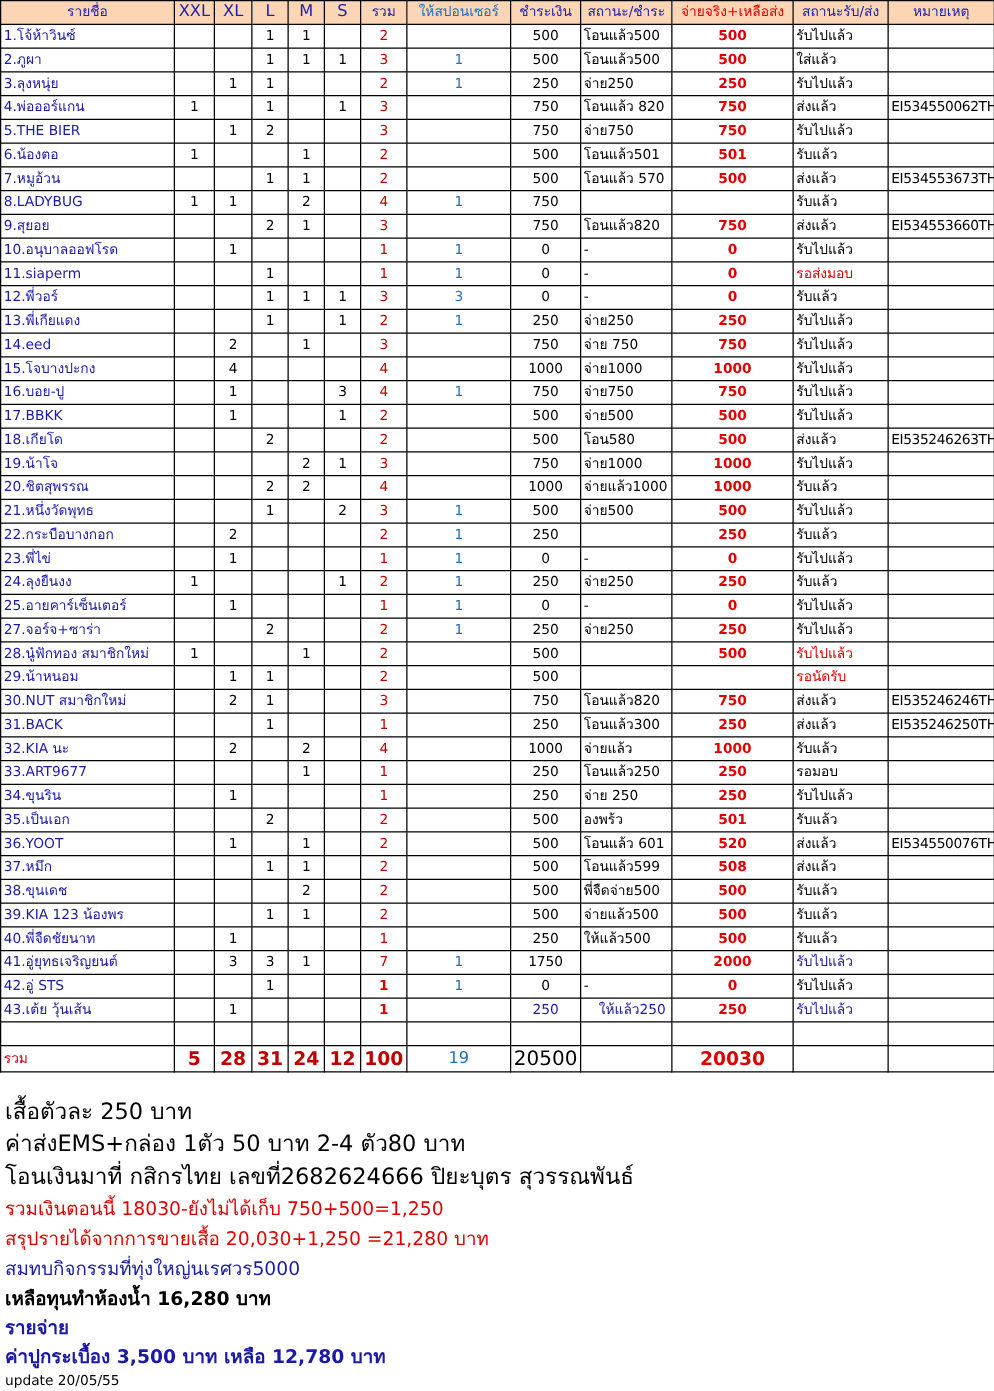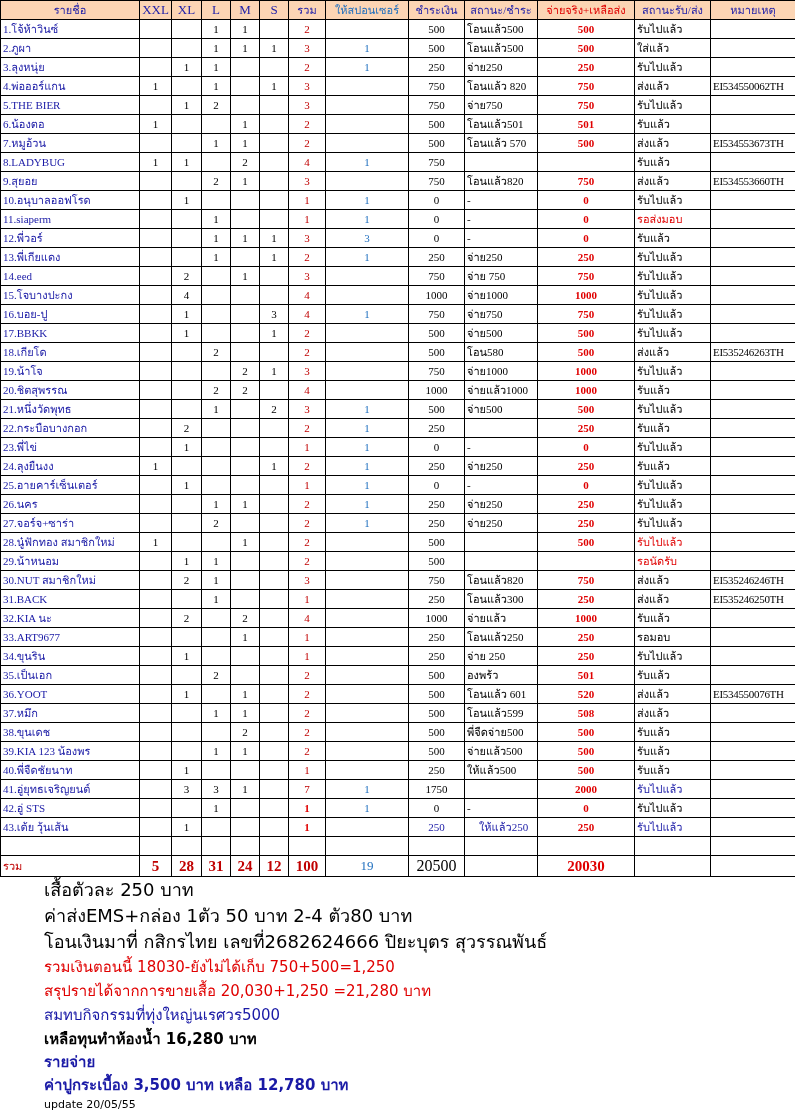--- a/index.html
+++ b/index.html
@@ -1,17 +1,17 @@
 <!DOCTYPE html>
 <html><head>
 <meta charset="utf-8">
 <style>
   html, body { margin:0; padding:0; background:#ffffff; }
   body { width:795px; height:1113px; overflow:hidden; font-family:"DejaVu Sans", sans-serif; }
-  table.sheet { border-collapse:collapse; table-layout:fixed; width:795px; position:absolute; left:0; top:0;font-family:Liberation Serif, serif; }
+  table.sheet { border-collapse:collapse; table-layout:fixed; width:795px; position:absolute; left:0; top:0; }
   table.sheet td, table.sheet th { border:1px solid #000; padding:0 2px; height:18px; line-height:18px; font-size:11px; white-space:nowrap; overflow:hidden; }
   table.sheet th { background:#fcd5b4; font-weight:normal; color:#2222aa; text-align:center; font-size:11px; }
   th.h-red { color:#e00000 !important; }
   th.h-big { font-size:13px !important; }
   td.name { color:#1a1aa6; text-align:left; }
   td.num { text-align:center; font-size:13px; color:#000; }
   td.total { text-align:center; font-size:13px; color:#c00000; }
   td.total.bold { font-weight:bold; color:#e00000; }
   td.sponsor { text-align:center; font-size:13px; color:#1f6fbf; }
   td.paid { text-align:center; font-size:13px; color:#000; }
@@ -23,21 +23,21 @@
   td.recv.red { color:#e00000; }
   td.recv.blue { color:#1a1aa6; }
   td.note { text-align:left; font-size:9.5px; color:#000; letter-spacing:-0.3px; }
   tr.sum td { height:20px; line-height:20px; }
   tr.sum td.sum-label { color:#c00000; font-size:11px; }
   tr.sum td.sum-big { color:#c00000; font-weight:bold; font-size:15px; text-align:center; }
   tr.sum td.sum-sponsor { color:#1f6fbf; font-size:13px; text-align:center; }
   tr.sum td.sum-paid { color:#000; font-size:16px; text-align:center; }
   tr.sum td.sum-actual { color:#e00000; font-weight:bold; font-size:15px; text-align:center; }
   .notes { position:absolute; left:4px; top:877px; width:790px; }
-  .notes div { white-space:nowrap;margin-left:40px; }
+  .notes div { white-space:nowrap; }
   .n1 { font-size:18px; color:#000; line-height:26px; }
   .n2 { font-size:18px; color:#000; line-height:26px; }
   .n3 { font-size:18px; color:#000; line-height:26px; }
   .n4 { font-size:15px; color:#e00000; line-height:24px; }
   .n5 { font-size:15px; color:#e00000; line-height:24px; }
   .n6 { font-size:15px; color:#1a1aa6; line-height:24px; }
   .n7 { font-size:15px; color:#000; font-weight:bold; line-height:24px; }
   .n8 { font-size:15px; color:#1a1aa6; font-weight:bold; line-height:22px; }
   .n9 { font-size:15px; color:#1a1aa6; font-weight:bold; line-height:24px; }
   .n10 { font-size:11px; color:#000; line-height:16px; }
@@ -448,35 +448,20 @@
         <td class="num"></td>
         <td class="total">1</td>
         <td class="sponsor">1</td>
         <td class="paid">0</td>
         <td class="status">-</td>
         <td class="actual">0</td>
         <td class="recv">รับไปแล้ว</td>
         <td class="note"></td>
       </tr>
       <tr>
-        <td class="name">26.นคร</td>
-        <td class="num"></td>
-        <td class="num"></td>
-        <td class="num">1</td>
-        <td class="num">1</td>
-        <td class="num"></td>
-        <td class="total">2</td>
-        <td class="sponsor">1</td>
-        <td class="paid">250</td>
-        <td class="status">จ่าย250</td>
-        <td class="actual">250</td>
-        <td class="recv">รับไปแล้ว</td>
-        <td class="note"></td>
-      </tr>
-      <tr>
         <td class="name">27.จอร์จ+ซาร่า</td>
         <td class="num"></td>
         <td class="num"></td>
         <td class="num">2</td>
         <td class="num"></td>
         <td class="num"></td>
         <td class="total">2</td>
         <td class="sponsor">1</td>
         <td class="paid">250</td>
         <td class="status">จ่าย250</td>

